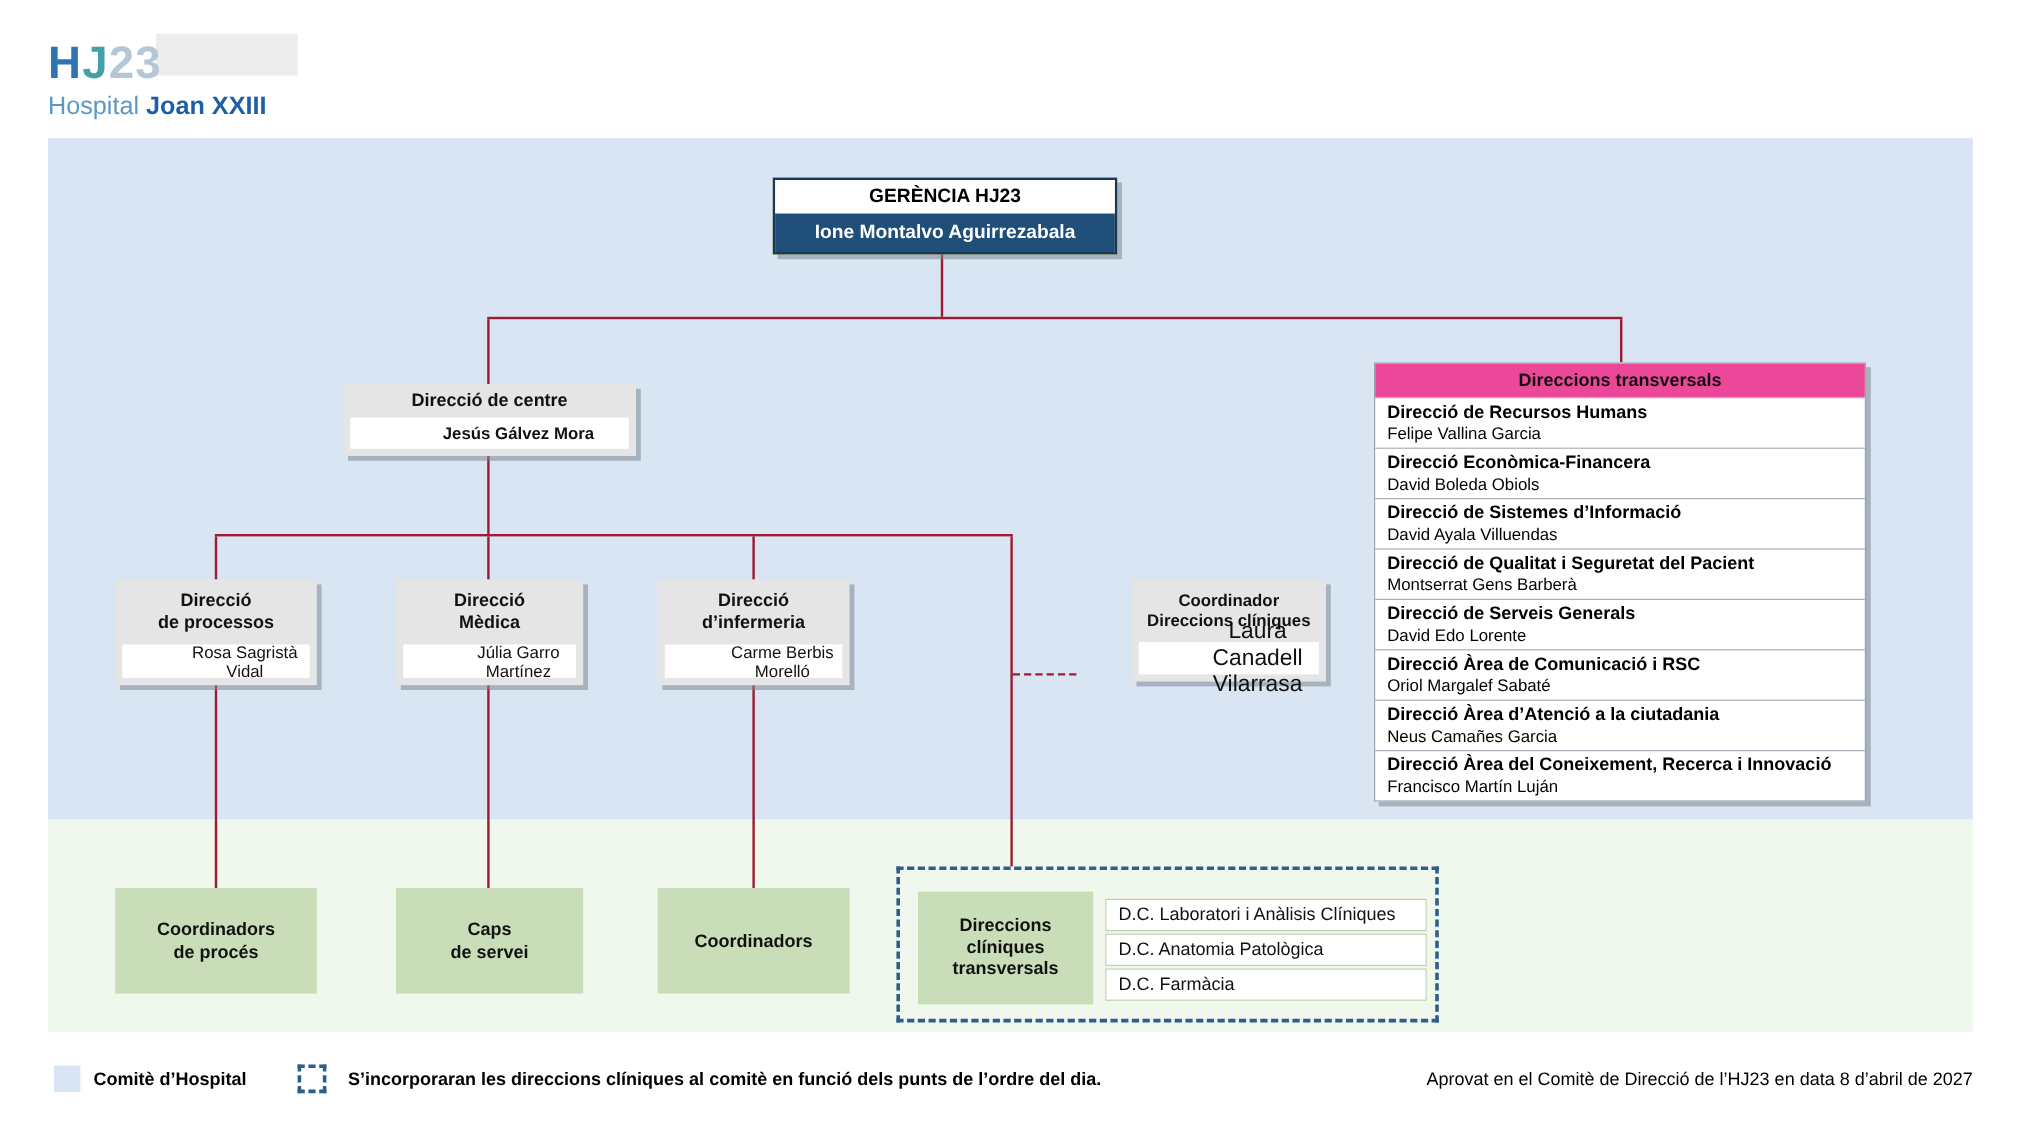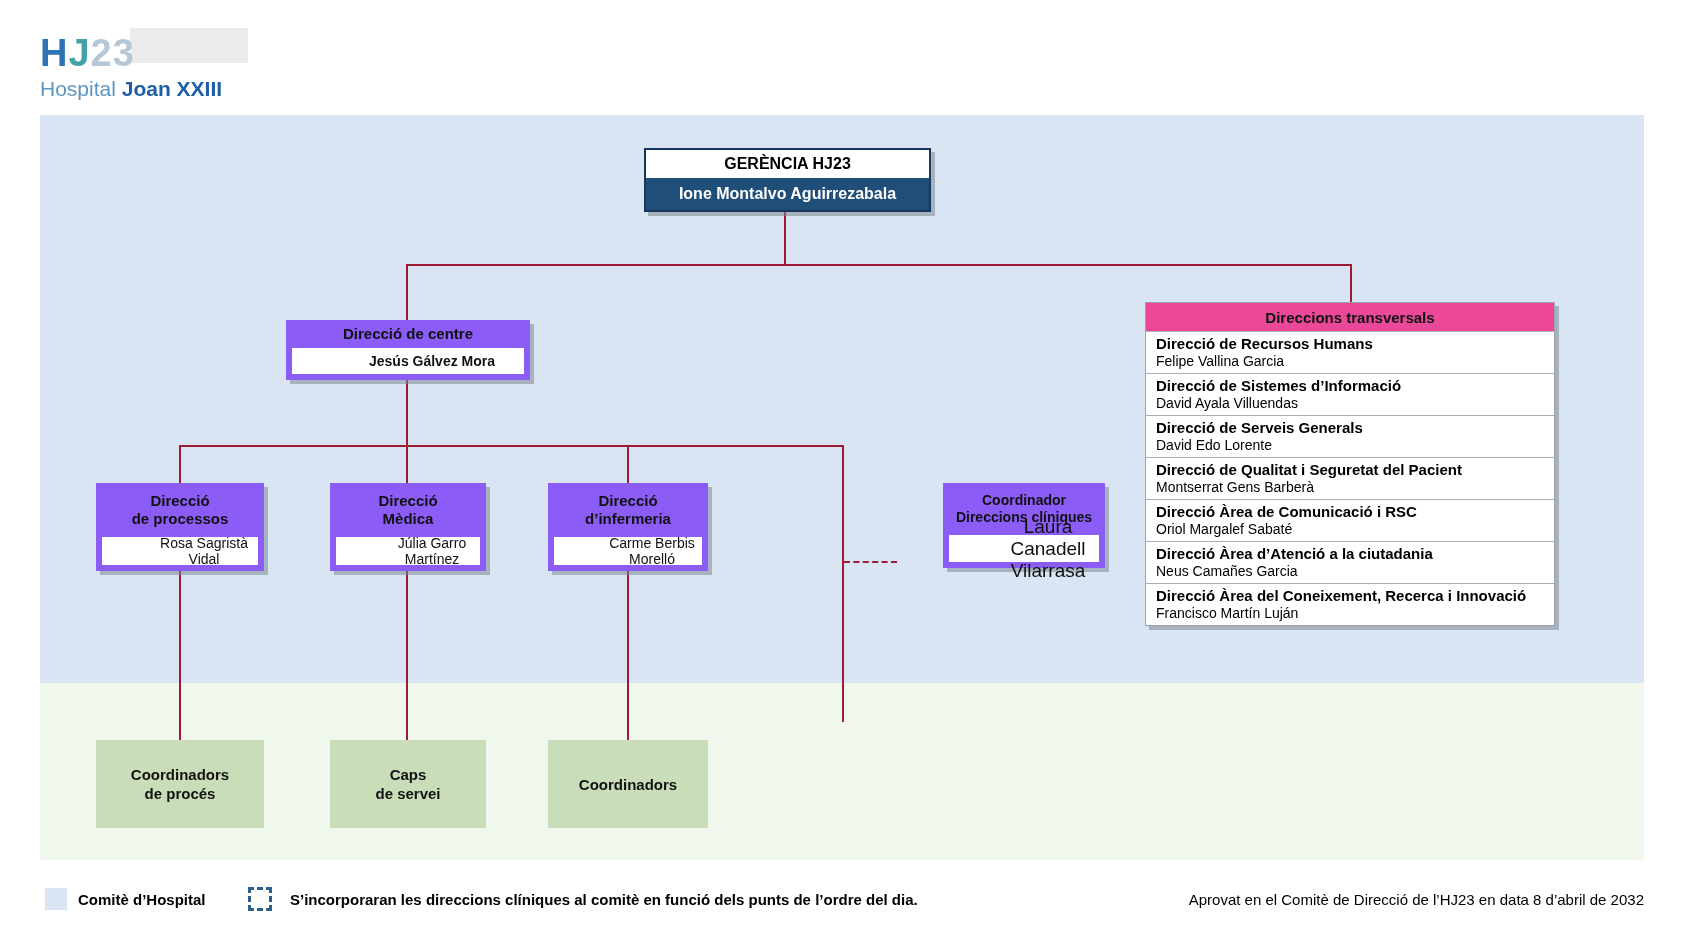--- a/index.html
+++ b/index.html
@@ -20,21 +20,21 @@
   .logo-h{color:#2e75b6;} .logo-j{color:#43a2a8;} .logo-num{color:#b5c7d5;font-weight:700;}
   .logo-line2{font-size:21px;line-height:22px;}
   .logo-hospital{color:#5b97c2;} .logo-joan{color:#1d5fa6;font-weight:700;}
 
   
   .ger-box{border:2px solid #17375e;background:#fde047;}
   .ger-title{height:28px;display:flex;align-items:center;justify-content:center;font-size:16px;font-weight:700;background:#fff;}
   .ger-name{height:32px;display:flex;align-items:center;justify-content:center;font-size:16px;font-weight:700;color:#fff;background:#1f4e79;}
 
   
-  .gbox{background:#8b5cf6;box-sizing:border-box;padding:0 6px 6px 6px;}
+  .gbox{background:#e5e5e5;box-sizing:border-box;padding:0 6px 6px 6px;}
   .gbox-head{display:flex;align-items:center;justify-content:center;text-align:center;font-weight:700;font-size:15px;line-height:18px;color:#111;}
   .gbox-name{background:#fff;display:flex;align-items:center;justify-content:center;text-align:center;font-size:14px;color:#111;padding-left:48px;}
 
   
   .tr-panel{background:#fff;border:1px solid #9aa3ad;box-sizing:border-box;}
   .tr-head{height:28px;background:#ec4899;display:flex;align-items:center;justify-content:center;font-weight:700;font-size:15px;color:#111;}
   .tr-row{height:42px;box-sizing:border-box;border-top:1px solid #a7b0bb;padding:3px 10px 0 10px;}
   .tr-row:first-of-type{border-top:none;}
   .tr-title{display:block;font-weight:700;font-size:15px;line-height:18px;}
   .tr-name{display:block;font-size:14px;line-height:16px;}
@@ -93,30 +93,34 @@
     <div class="gbox-name" style="height:26px;font-weight:700;">Jesús Gálvez Mora</div>
   </div>
 
   <div class="abs tr-panel shadowed" style="left:1145px;top:302px;width:410px;">
     <div class="tr-head">Direccions transversals</div>
     <div class="tr-row">
       <span class="tr-title">Direcció de Recursos Humans</span>
       <span class="tr-name">Felipe Vallina Garcia</span>
     </div>
     <div class="tr-row">
+      <span class="tr-title">Direcció Econòmica-Financera</span>
+      <span class="tr-name">David Boleda Obiols</span>
+    </div>
+    <div class="tr-row">
       <span class="tr-title">Direcció de Sistemes d’Informació</span>
       <span class="tr-name">David Ayala Villuendas</span>
     </div>
     <div class="tr-row">
+      <span class="tr-title">Direcció de Qualitat i Seguretat del Pacient</span>
+      <span class="tr-name">Montserrat Gens Barberà</span>
+    </div>
+    <div class="tr-row">
       <span class="tr-title">Direcció de Serveis Generals</span>
       <span class="tr-name">David Edo Lorente</span>
-    </div>
-    <div class="tr-row">
-      <span class="tr-title">Direcció de Qualitat i Seguretat del Pacient</span>
-      <span class="tr-name">Montserrat Gens Barberà</span>
     </div>
     <div class="tr-row">
       <span class="tr-title">Direcció Àrea de Comunicació i RSC</span>
       <span class="tr-name">Oriol Margalef Sabaté</span>
     </div>
     <div class="tr-row">
       <span class="tr-title">Direcció Àrea d’Atenció a la ciutadania</span>
       <span class="tr-name">Neus Camañes Garcia</span>
     </div>
     <div class="tr-row">
@@ -145,20 +149,28 @@
 Direccions clíniques</div>
     <div class="gbox-name" style="height:27px;font-size:19px;">Laura Canadell Vilarrasa</div>
   </div>
 
   <div class="abs green-box pre" style="left:96px;top:740px;width:168px;height:88px;">Coordinadors
 de procés</div>
   <div class="abs green-box pre" style="left:330px;top:740px;width:156px;height:88px;">Caps
 de servei</div>
   <div class="abs green-box pre" style="left:548px;top:740px;width:160px;height:88px;">Coordinadors</div>
 
+  <div class="abs dashed-box" style="left:747px;top:722px;width:452px;height:130px;">
+    <div class="abs green-box pre" style="left:15px;top:18px;width:146px;height:94px;line-height:18px;">Direccions
+clíniques
+transversals</div>
+    <div class="abs dc-item" style="left:171px;top:24px;width:268px;height:27px;">D.C. Laboratori i Anàlisis Clíniques</div>
+    <div class="abs dc-item" style="left:171px;top:53px;width:268px;height:27px;">D.C. Anatomia Patològica</div>
+    <div class="abs dc-item" style="left:171px;top:82px;width:268px;height:27px;">D.C. Farmàcia</div>
+  </div>
 
   <div class="abs legend-swatch-blue" style="left:45px;top:888px;"></div>
   <div class="abs legend-text-bold" style="left:78px;top:891px;">Comitè d’Hospital</div>
   <div class="abs legend-swatch-dashed" style="left:248px;top:887px;"></div>
   <div class="abs legend-text-bold" style="left:290px;top:891px;">S’incorporaran les direccions clíniques al comitè en funció dels punts de l’ordre del dia.</div>
-  <div class="abs legend-text" style="right:40px;top:891px;">Aprovat en el Comitè de Direcció de l’HJ23 en data 8 d’abril de 2032</div>
+  <div class="abs legend-text" style="right:40px;top:891px;">Aprovat en el Comitè de Direcció de l’HJ23 en data 8 d’abril de 2027</div>
 
 </div>
 
 </body></html>

